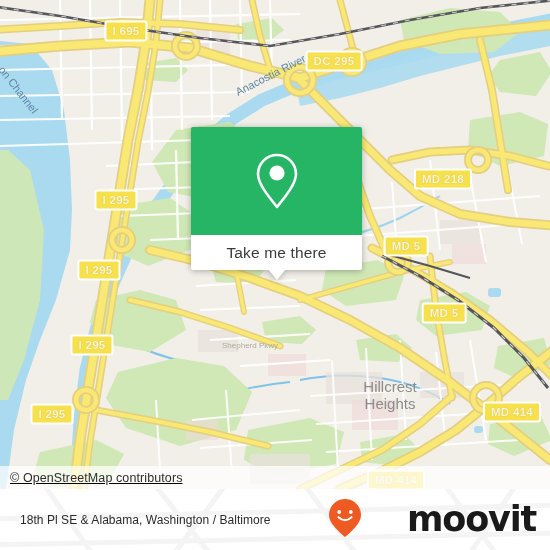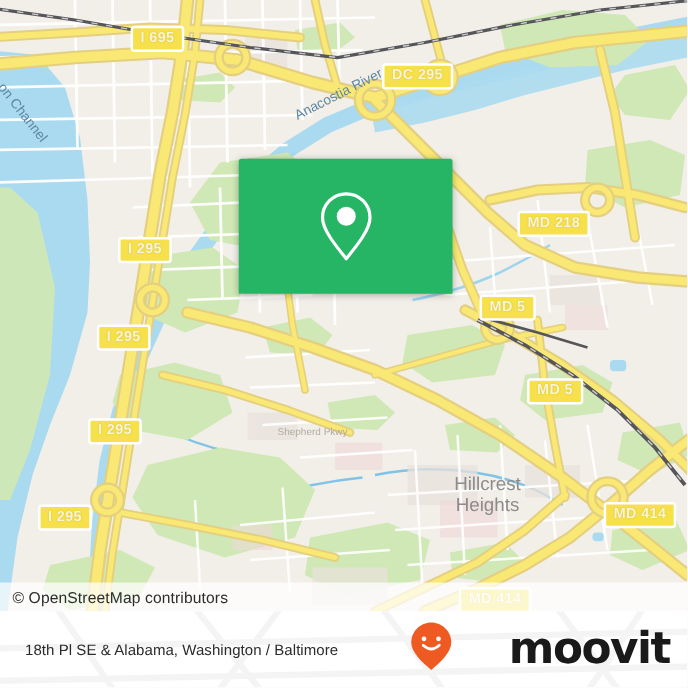--- a/index.html
+++ b/index.html
@@ -36,20 +36,21 @@
     left: 0;
     top: 466px;
     width: 550px;
     height: 23px;
     background: rgba(255,255,255,0.72);
     display: flex;
     align-items: center;
     box-sizing: border-box;
     padding-left: 10px;
     z-index: 30;
+    text-decoration: underline;
   }
   #attribution span {
     font-size: 12.5px;
     color: #2d2d2d;
     letter-spacing: 0.1px;
     white-space: nowrap;
   }
 
   
   #popup {
@@ -380,20 +381,24 @@
   </div>
 
   <div id="popup">
     <div id="popup-green">
       <span>
         <svg width="44" height="58" viewBox="0 0 44 58" xmlns="http://www.w3.org/2000/svg">
           <path d="M22 3 C11.5 3 3 11.5 3 22 C3 32 14 45 22 55 C30 45 41 32 41 22 C41 11.5 32.5 3 22 3 Z" fill="none" stroke="#ffffff" stroke-width="2.6" stroke-linejoin="round"></path>
           <circle cx="22" cy="21" r="7.6" fill="#ffffff"></circle>
         </svg>
       </span>
+    </div>
+    <div id="popup-foot">
+      <span>Take me there</span>
+      <div id="popup-tail"></div>
     </div>
   </div>
 
   <div id="footer">
     <svg id="footer-watermark" viewBox="0 0 550 61" xmlns="http://www.w3.org/2000/svg">
       <rect x="0" y="0" width="550" height="61" fill="#ffffff"></rect>
       <g stroke="#f4f4f4" stroke-width="5" fill="none">
         <path d="M 40,-10 L 96,70"></path>
           <path d="M 150,-10 L 214,70"></path>
         <path d="M 300,-10 L 360,70"></path>

